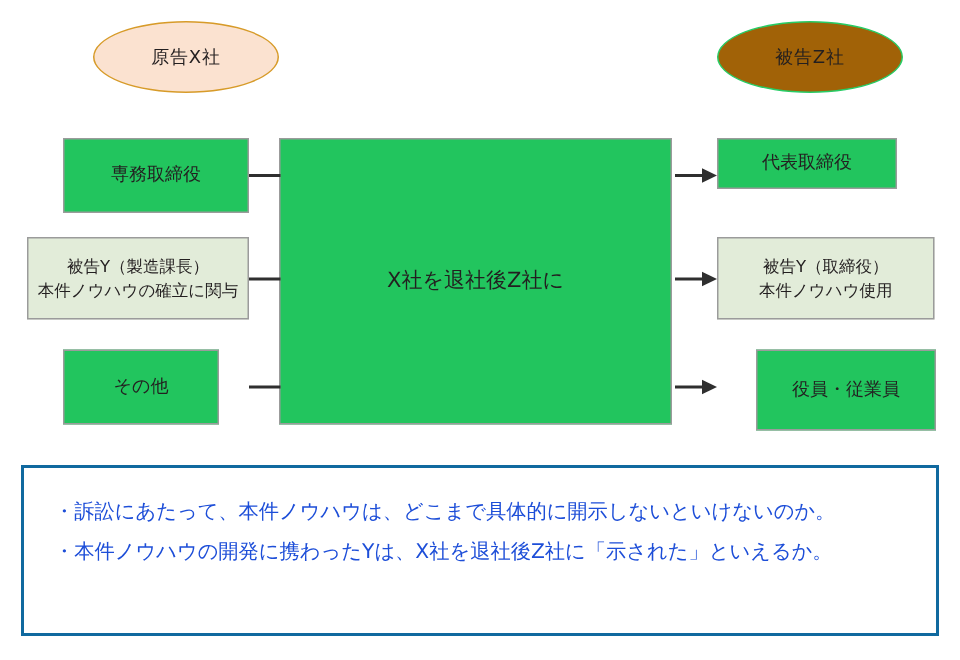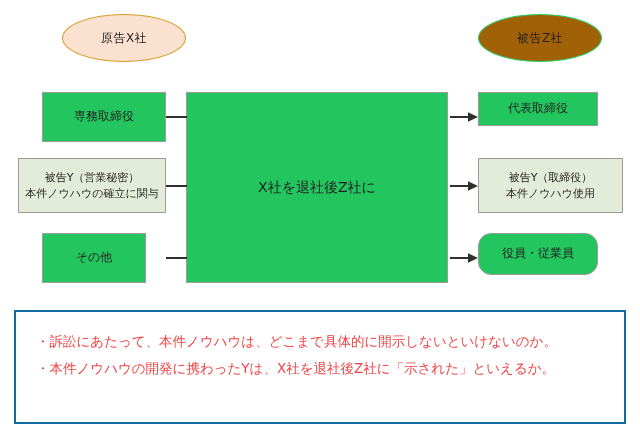--- a/index.html
+++ b/index.html
@@ -77,21 +77,21 @@
 
   
   #box-center {
     left: 186px; top: 92px; width: 262px; height: 191px;
     font-size: 14px;
   }
 
   
   #box-daihyo     { left: 478px; top: 92px;  width: 120px; height: 34px; }
   #box-y-right    { left: 478px; top: 158px; width: 145px; height: 55px; align-items: center; }
-  #box-yakuin     { left: 478px; top: 233px; width: 120px; height: 42px; border-radius: 13px; }
+  #box-yakuin     { left: 504px; top: 233px; width: 120px; height: 54px; }
 
   
   .connector-h {
     position: absolute;
     height: 2px;
     background: #2f2f2f;
   }
   #conn-senmu  { left: 166px; top: 116px; width: 21px; }
   #conn-y-left { left: 166px; top: 185px; width: 21px; }
   #conn-sonota { left: 166px; top: 257px; width: 21px; }
@@ -112,42 +112,42 @@
     width: 612px; height: 114px;
     box-sizing: border-box;
     border: 2.4px solid #10699f;
     background: #ffffff;
     padding: 16px 20px 0 20px;
   }
   .issue-line {
     font-size: 13.5px;
     line-height: 2.0;
     white-space: nowrap;
-    color: #ef4444;
+    color: #1d4ed8;
   }
 </style>
 </head>
 <body>
 
 <div id="diagram-root">
 
   <div class="party-ellipse" id="ellipse-plaintiff">
     <span>原告X社</span>
   </div>
 
   <div class="party-ellipse" id="ellipse-defendant">
     <span>被告Z社</span>
   </div>
 
   <div class="node-box" id="box-senmu">
     <span class="line1">専務取締役</span>
   </div>
 
   <div class="node-box green two-line" id="box-y-left">
-    <span class="line1">被告Y（営業秘密）</span>
+    <span class="line1">被告Y（製造課長）</span>
     <span class="line2">本件ノウハウの確立に関与</span>
   </div>
 
   <div class="node-box" id="box-sonota">
     <span class="line1">その他</span>
   </div>
 
   <div class="node-box" id="box-center">
     <span class="line1">X社を退社後Z社に</span>
   </div>

